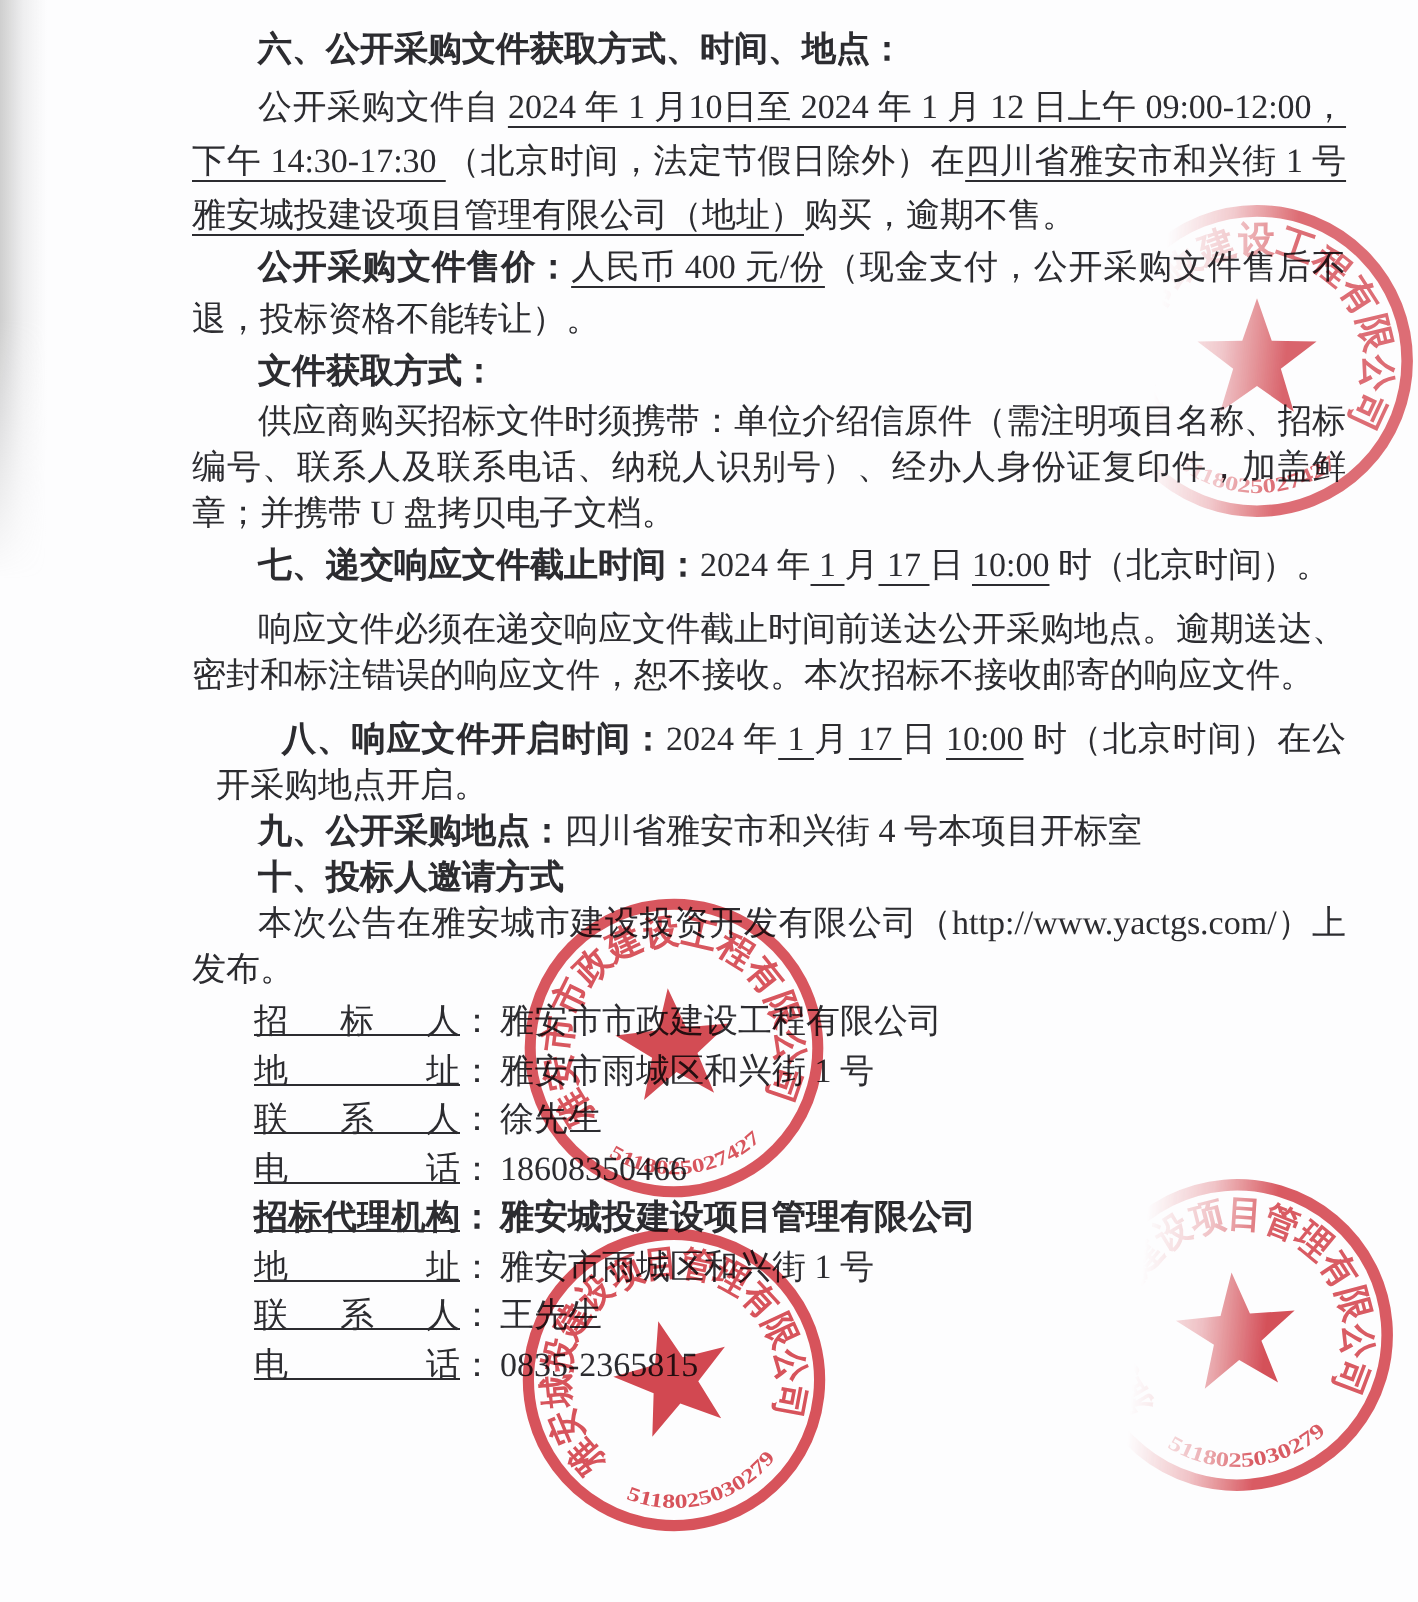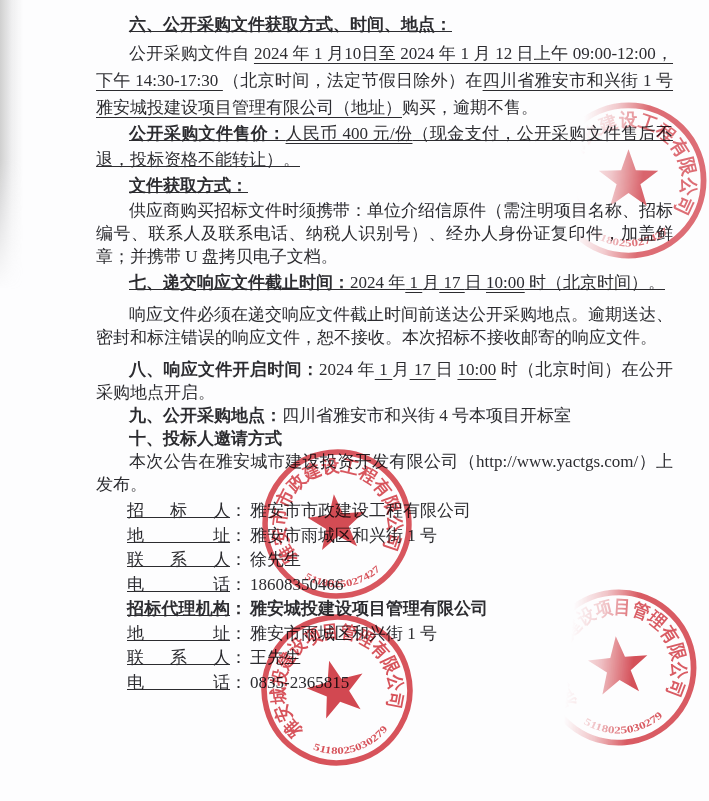--- a/index.html
+++ b/index.html
@@ -19,25 +19,25 @@
     mask-image:linear-gradient(to bottom,#000 55%,transparent);
     pointer-events:none;
   }
   .content{
     position:absolute;left:96px;top:12px;width:577px;
     font-size:17px;line-height:26px;
     text-align:justify;
   }
   .content p{margin:0;text-indent:33px;}
   p.lh27{line-height:27px;margin-top:2px;}
-  p.lh26{line-height:26px;text-decoration:underline;}
+  p.lh26{line-height:26px;}
   p.lh23{line-height:23px;}
   p.mt2{margin-top:2px;}
   p.mt6{margin-top:7px;}
-  p.mt8{margin-top:9px;}
+  p.mt8{margin-top:9px;margin-left:12px;}
   .b{font-weight:700;}
   .u{text-decoration:underline;text-underline-offset:4px;text-decoration-thickness:1.2px;}
   
   .contacts{margin-top:3px;margin-left:31px;}
   .crow{line-height:24.5px;font-size:17px;white-space:nowrap;}
   .clabel{
     display:inline-block;width:103px;
     text-align:justify;text-align-last:justify;
     -moz-text-align-last:justify;
     vertical-align:bottom;

